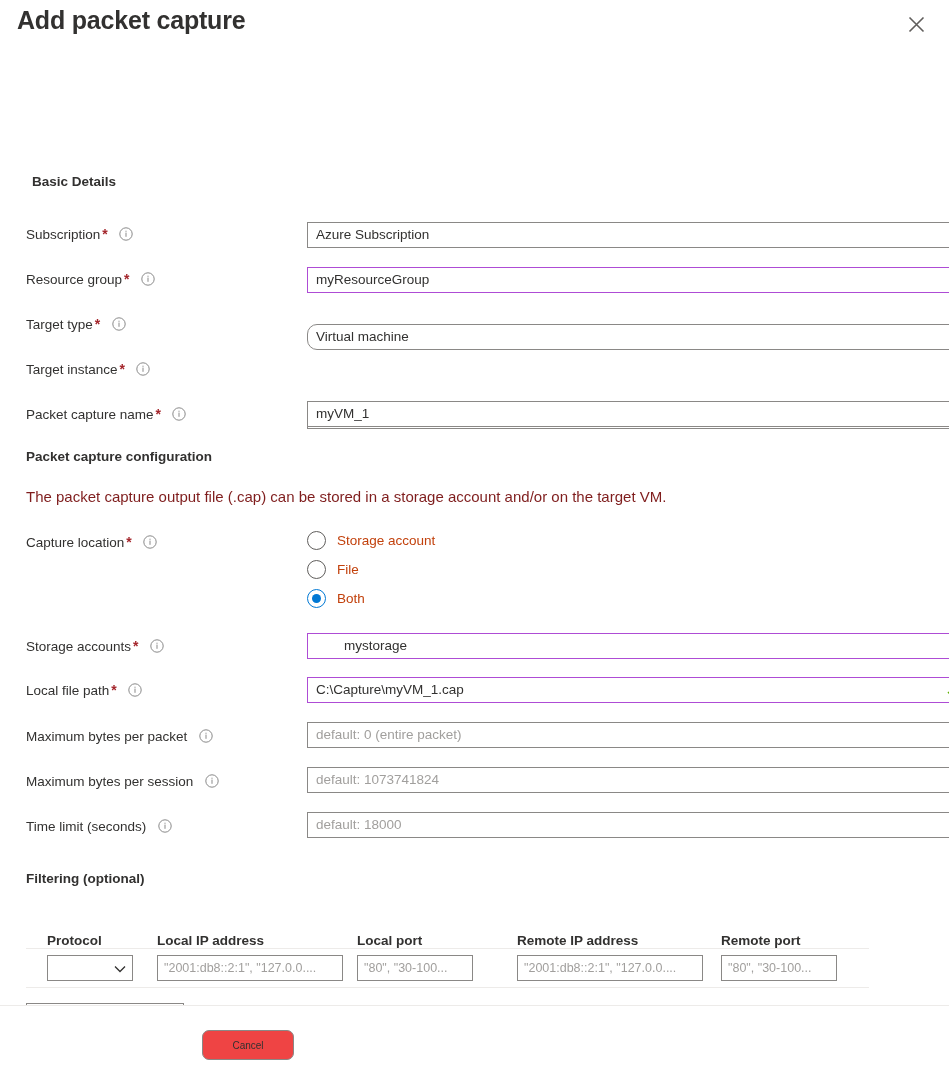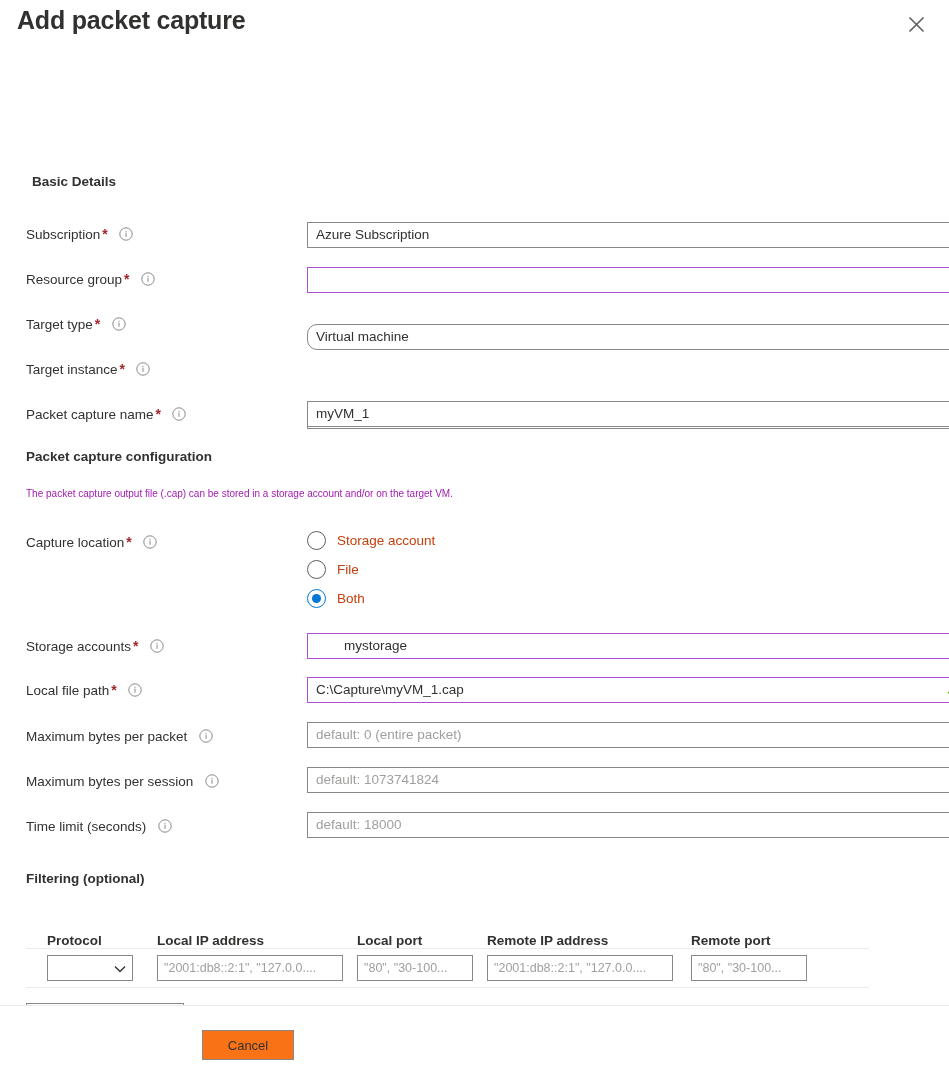--- a/index.html
+++ b/index.html
@@ -62,22 +62,22 @@
     padding: 0 0 0 6px;
   }
   .h-basic      { position: absolute; left: 26px; top: 104px; }
   .h-config     { position: absolute; left: 26px; top: 379px; padding-left: 0; }
   .h-filtering  { position: absolute; left: 26px; top: 801px; padding-left: 0; }
 
   .helper-text {
     position: absolute;
     left: 26px;
     top: 418px;
-    font-size: 10px;
-    color: #a21caf;
+    font-size: 15px;
+    color: #7f1d1d;
     white-space: nowrap;
   }
 
   
   .row {
     position: absolute;
     left: 26px;
     height: 26px;
   }
   .label {
@@ -204,21 +204,21 @@
   .ft-row {
     display: flex;
     align-items: center;
     height: 38px;
     border-bottom: 1px solid #edebe9;
     padding-left: 21px;
   }
   .col-protocol { width: 110px; flex: 0 0 110px; }
   .col-lip      { width: 200px; flex: 0 0 200px; }
   .col-lport    { width: 130px; flex: 0 0 130px; }
-  .col-rip      { width: 204px; flex: 0 0 204px; }
+  .col-rip      { width: 204px; flex: 0 0 204px; margin-left: 30px; }
   .col-rport    { width: 130px; flex: 0 0 130px; }
 
   .cell-ctl {
     position: relative;
     height: 26px;
     box-sizing: border-box;
     border: 1px solid #8a8886;
     background: #fff;
     font-size: 12.5px;
     color: #a19f9d;
@@ -285,27 +285,27 @@
     padding: 0 14px;
     border-radius: 0;
   }
   .btn-secondary {
     position: absolute;
     left: 202px;
     top: 24px;
     height: 30px;
     min-width: 92px;
     box-sizing: border-box;
-    background: #f97316;
+    background: #ef4444;
     border: 1px solid #8a8886;
     font-family: "Liberation Sans", sans-serif;
-    font-size: 13px;
+    font-size: 10px;
     color: #323130;
     cursor: pointer;
-    border-radius: 0;
+    border-radius: 7px;
   }
 </style>
 </head>
 <body>
 
 <div class="blade-header">
   <div class="blade-title">Add packet capture</div>
   <button class="close-btn" aria-label="Close">
     <span>
       <svg width="17" height="17" viewBox="0 0 17 17">
@@ -342,20 +342,21 @@
     <span class="label">Resource group</span><span class="req">*</span>
     <span class="info-icon">
       <svg width="14" height="14" viewBox="0 0 14 14">
           <circle cx="7" cy="7" r="6.2" fill="none" stroke="#898989" stroke-width="1"></circle>
           <rect x="6.5" y="5.6" width="1" height="4.2" fill="#898989"></rect>
           <rect x="6.5" y="3.7" width="1" height="1.1" fill="#898989"></rect>
         </svg>
     </span>
   </div>
   <div class="ctl purple" style="top:197px;">
+    <span class="val">myResourceGroup</span>
     <span class="chev">
       <svg width="14" height="14" viewBox="0 0 14 14">
           <path d="M2 4.5 L7 9.5 L12 4.5" fill="none" stroke="#323130" stroke-width="1.3"></path>
         </svg>
     </span>
   </div>
 
   <div class="row" style="top:242px;">
     <span class="label">Target type</span><span class="req">*</span>
     <span class="info-icon">

